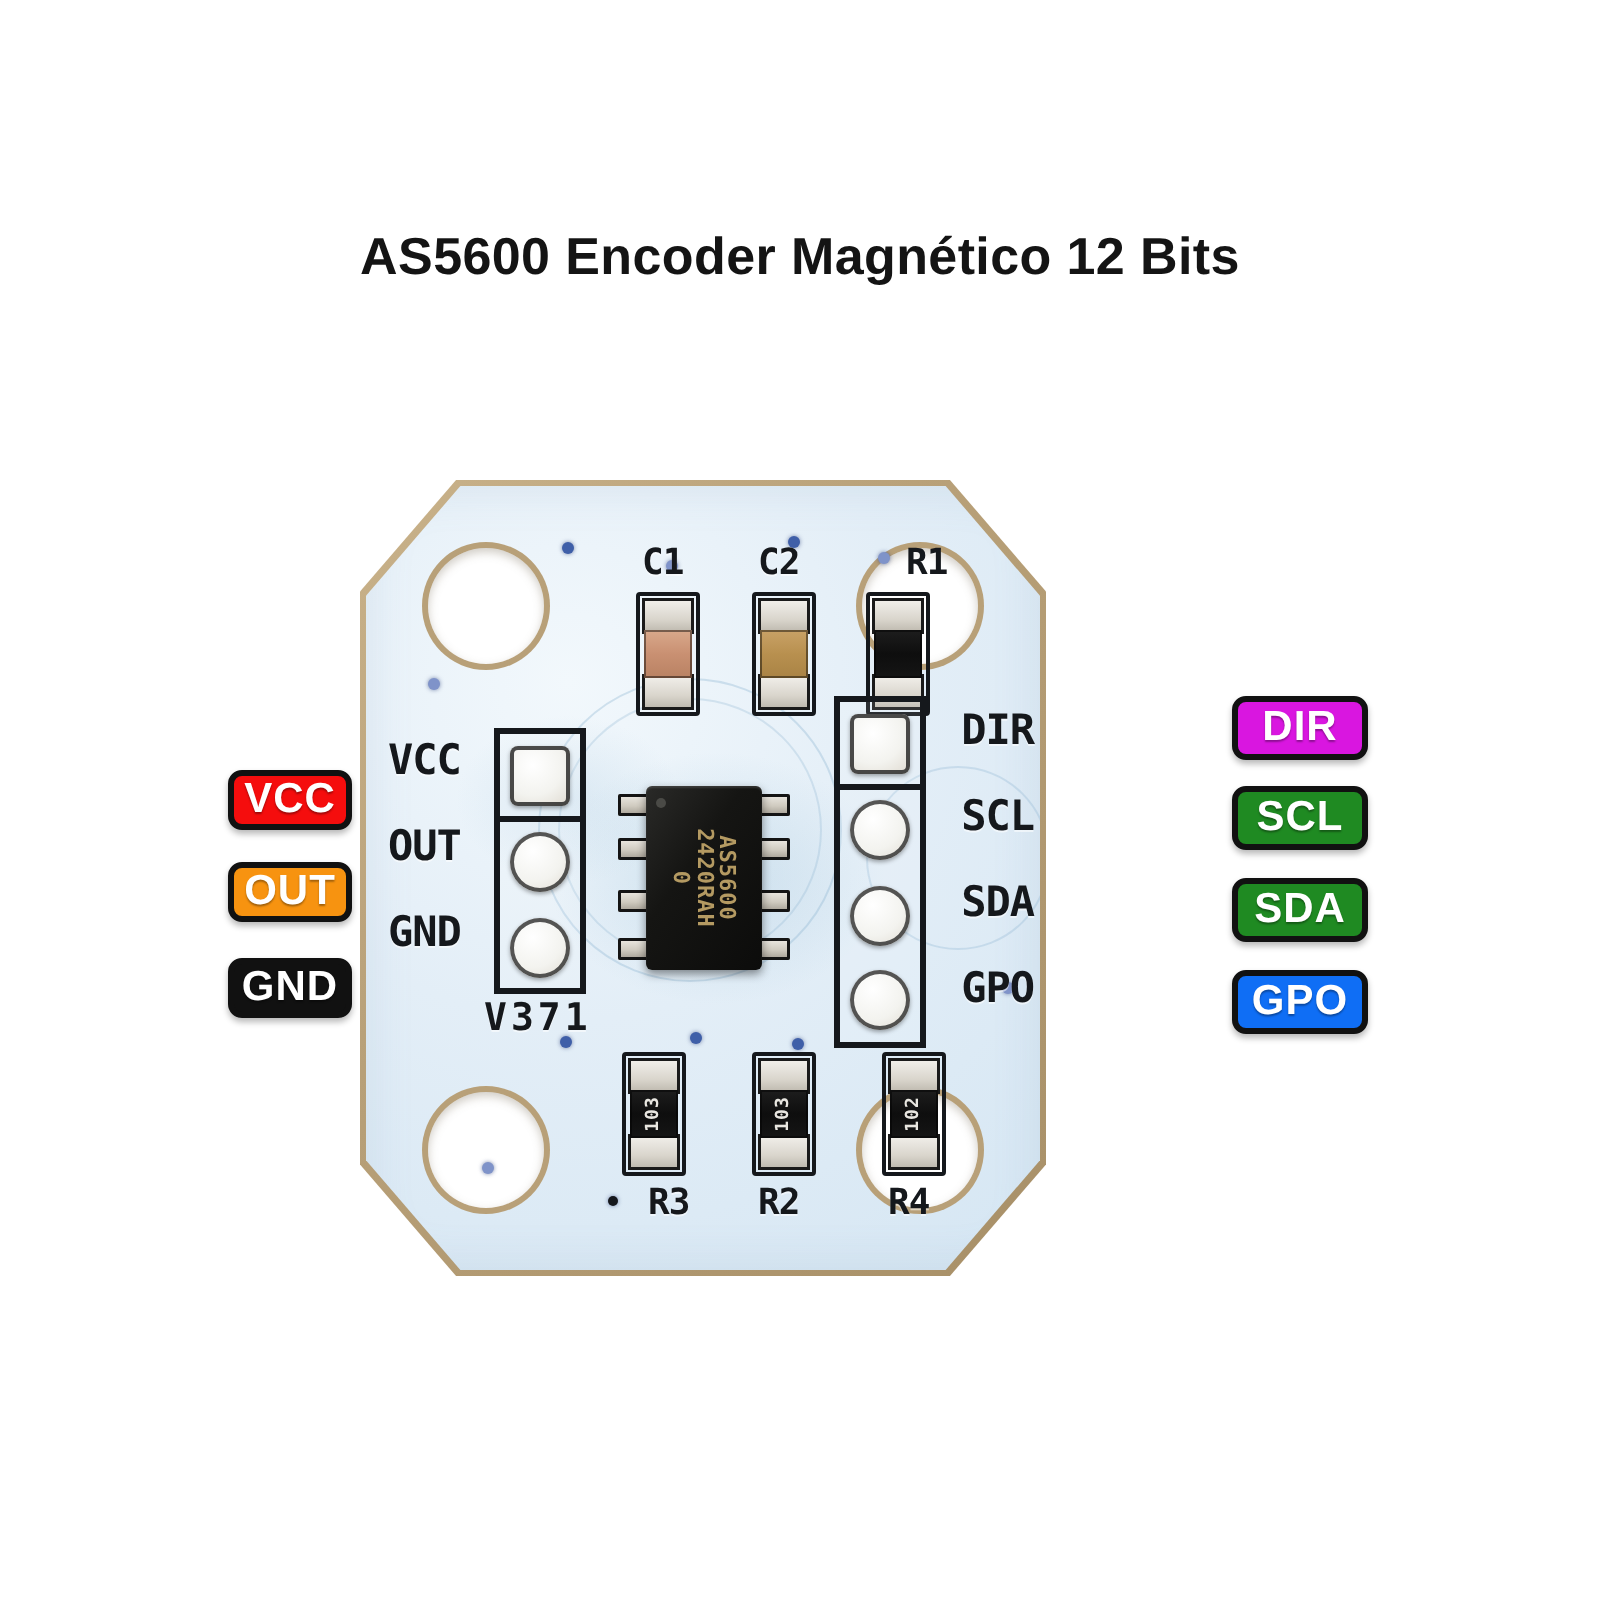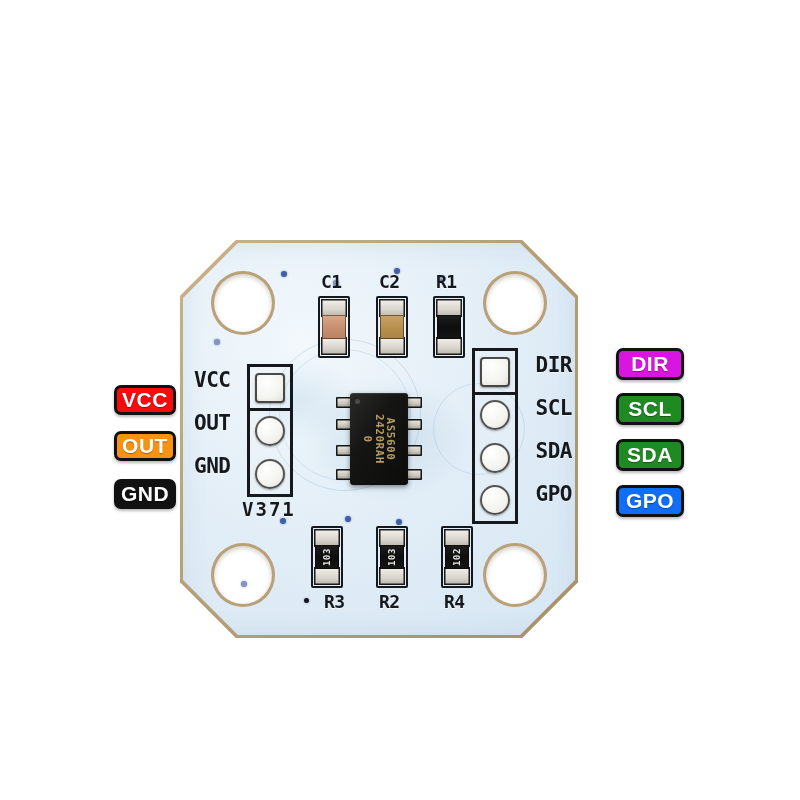--- a/index.html
+++ b/index.html
@@ -25,21 +25,21 @@
     text-align:center;
     font-size:26px;font-weight:bold;
     letter-spacing:0.2px;
     color:#141414;
   }
 
   
   .board-wrap{
     position:absolute;
     left:180px;top:240px;
-    width:398px;height:398px;
+    width:343px;height:398px;
   }
   .board-edge{
     position:absolute;inset:0;
     background:linear-gradient(135deg,#c9b28a 0%,#b8a078 40%,#a89068 100%);
     border-radius:34px;
     clip-path:polygon(0 14%,14% 0,86% 0,100% 14%,100% 86%,86% 100%,14% 100%,0 86%);
   }
   .board{
     position:absolute;left:3px;top:3px;right:3px;bottom:3px;
     background:
@@ -217,20 +217,21 @@
     text-shadow:0 1px 1px rgba(0,0,0,.35);
   }
   .badge.l{left:114px;width:62px;height:30px;}
   .badge.r{left:616px;width:68px;height:32px;}
 </style>
 </head>
 <body>
 
 <div class="stage">
 
+  <div class="subtitle">AS5600 Encoder Magnético 12 Bits</div>
 
   <div class="badge l" style="top:385px;background:#f50d0d;">
     <span>VCC</span>
   </div>
   <div class="badge l" style="top:431px;background:#f79310;">
     <span>OUT</span>
   </div>
   <div class="badge l" style="top:479px;background:#111111;">
     <span>GND</span>
   </div>
@@ -282,21 +283,21 @@
       </div>
 
       <div class="silk small" style="left:196px;top:28px;">C2</div>
       <div class="smd-outline" style="left:193px;top:53px;width:32px;height:62px;"></div>
       <div class="smd" style="left:196px;top:56px;width:26px;height:56px;">
         <div class="term top"></div>
         <div class="term bot"></div>
         <div class="body cap2"></div>
       </div>
 
-      <div class="silk small" style="left:253px;top:28px;">R1</div>
+      <div class="silk small" style="left:270px;top:28px;">R1</div>
       <div class="smd-outline" style="left:250px;top:53px;width:32px;height:62px;"></div>
       <div class="smd" style="left:253px;top:56px;width:26px;height:56px;">
         <div class="term top"></div>
         <div class="term bot"></div>
         <div class="body res">
           <div class="code rot"></div>
         </div>
       </div>
 
       <div class="smd-outline" style="left:128px;top:283px;width:32px;height:62px;"></div>

